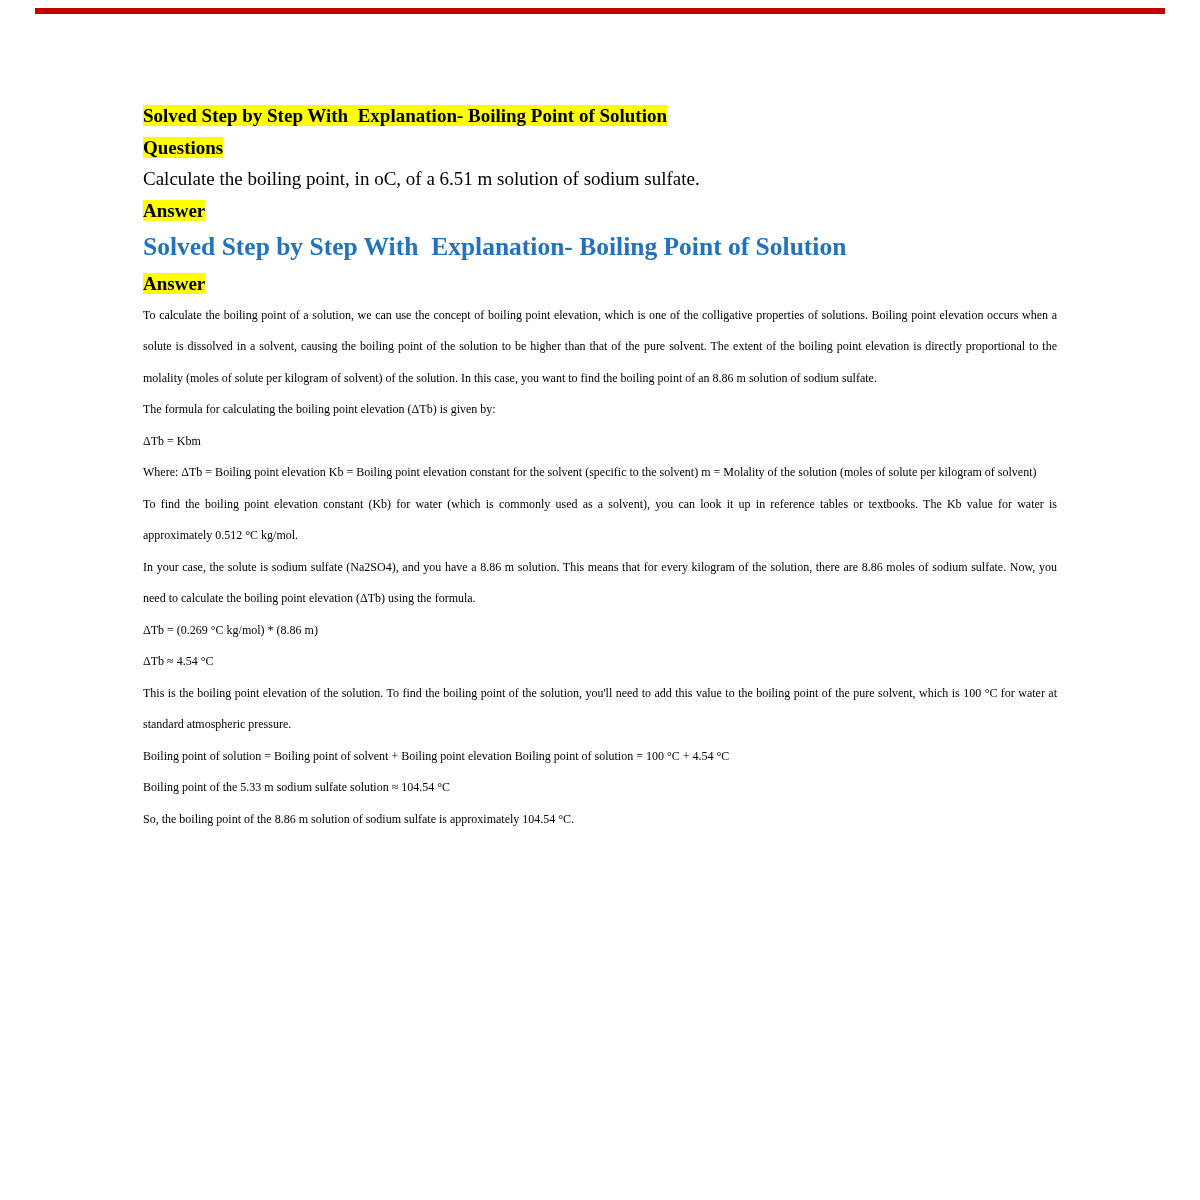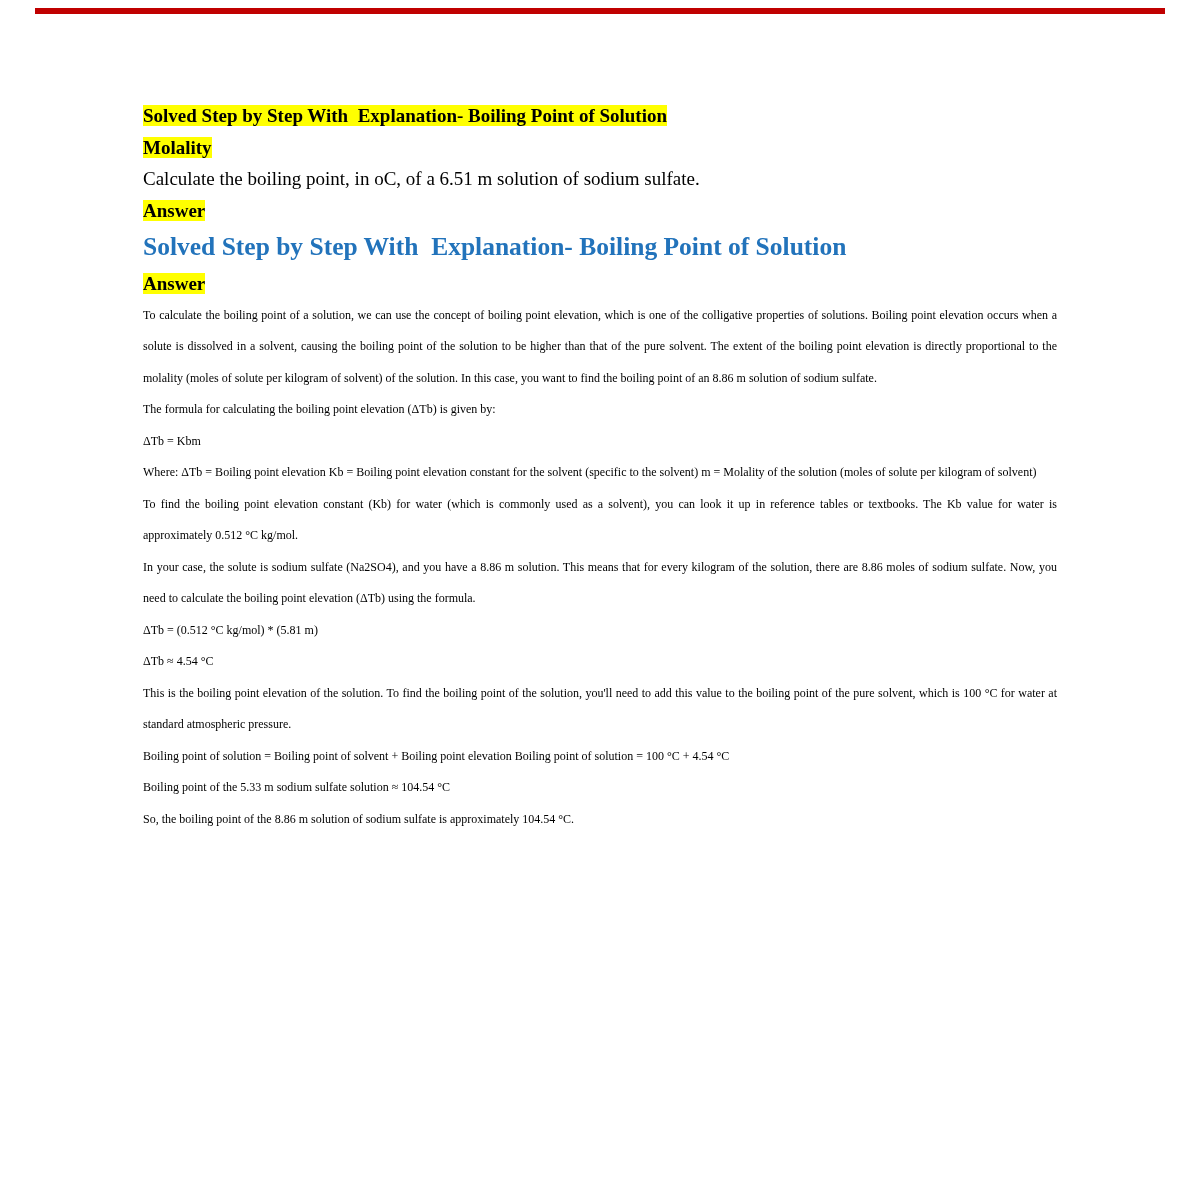--- a/index.html
+++ b/index.html
@@ -60,21 +60,21 @@
 <body>
 
 <div class="page">
 
   <div class="border-bar top"></div>
 
   <div class="content">
 
     <p class="line"><span class="hl bold">Solved Step by Step With  Explanation- Boiling Point of Solution</span></p>
 
-    <p class="line"><span class="hl bold">Molality</span></p>
+    <p class="line"><span class="hl bold">Questions</span></p>
 
     <p class="line">Calculate the boiling point, in oC, of a 6.51 m solution of sodium sulfate.</p>
 
     <p class="line"><span class="hl bold">Answer</span></p>
 
     <h1 class="heading">Solved Step by Step With  Explanation- Boiling Point of Solution</h1>
 
     <p class="line"><span class="hl bold">Answer</span></p>
 
     <p class="para">To calculate the boiling point of a solution, we can use the concept of boiling point elevation, which is one of the colligative properties of solutions. Boiling point elevation occurs when a solute is dissolved in a solvent, causing the boiling point of the solution to be higher than that of the pure solvent. The extent of the boiling point elevation is directly proportional to the molality (moles of solute per kilogram of solvent) of the solution. In this case, you want to find the boiling point of an 8.86 m solution of sodium sulfate.</p>
@@ -82,21 +82,21 @@
     <p class="para">The formula for calculating the boiling point elevation (ΔTb) is given by:</p>
 
     <p class="para">ΔTb = Kbm</p>
 
     <p class="para">Where: ΔTb = Boiling point elevation Kb = Boiling point elevation constant for the solvent (specific to the solvent) m = Molality of the solution (moles of solute per kilogram of solvent)</p>
 
     <p class="para">To find the boiling point elevation constant (Kb) for water (which is commonly used as a solvent), you can look it up in reference tables or textbooks. The Kb value for water is approximately 0.512 °C kg/mol.</p>
 
     <p class="para">In your case, the solute is sodium sulfate (Na2SO4), and you have a 8.86 m solution. This means that for every kilogram of the solution, there are 8.86 moles of sodium sulfate. Now, you need to calculate the boiling point elevation (ΔTb) using the formula.</p>
 
-    <p class="para">ΔTb = (0.512 °C kg/mol) * (5.81 m)</p>
+    <p class="para">ΔTb = (0.269 °C kg/mol) * (8.86 m)</p>
 
     <p class="para">ΔTb ≈ 4.54 °C</p>
 
     <p class="para">This is the boiling point elevation of the solution. To find the boiling point of the solution, you'll need to add this value to the boiling point of the pure solvent, which is 100 °C for water at standard atmospheric pressure.</p>
 
     <p class="para">Boiling point of solution = Boiling point of solvent + Boiling point elevation Boiling point of solution = 100 °C + 4.54 °C</p>
 
     <p class="para">Boiling point of the 5.33 m sodium sulfate solution ≈ 104.54 °C</p>
 
     <p class="para">So, the boiling point of the 8.86 m solution of sodium sulfate is approximately 104.54 °C.</p>

